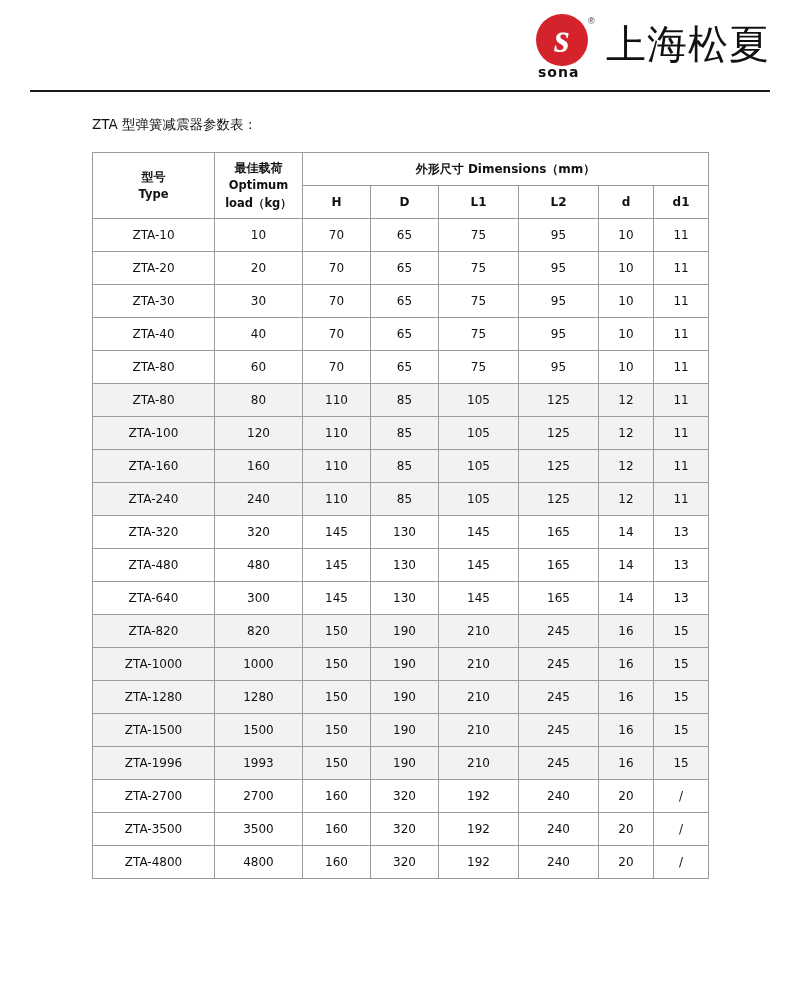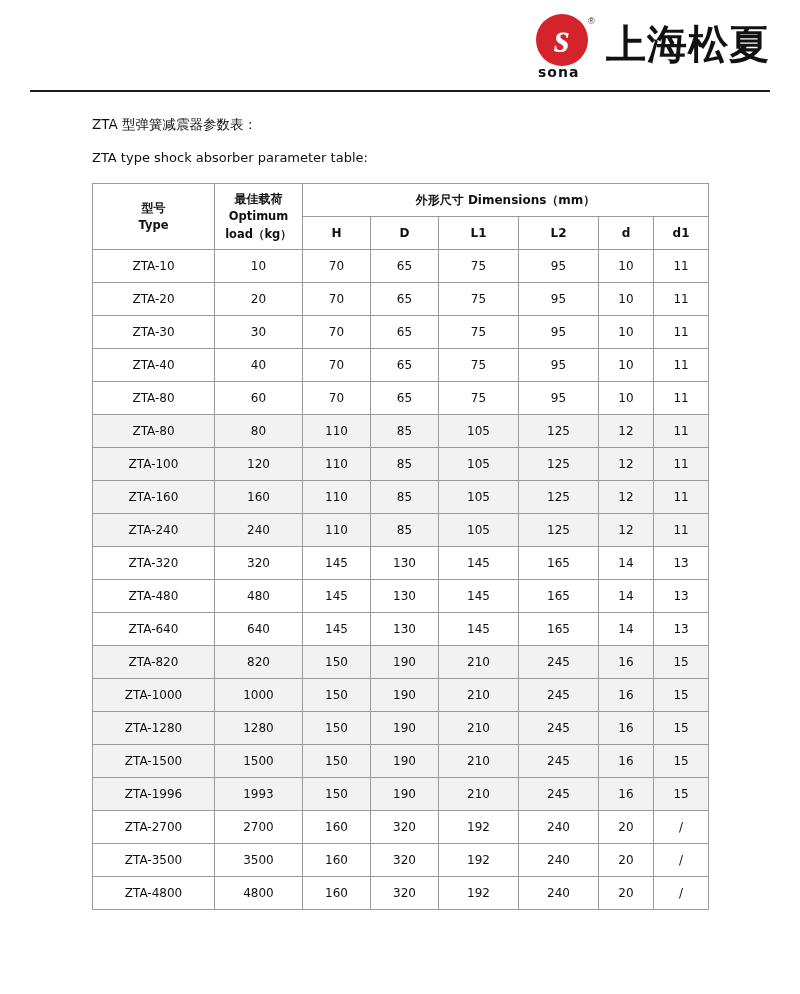--- a/index.html
+++ b/index.html
@@ -76,21 +76,21 @@
     left: 4px;
     top: 50px;
     font-size: 14px;
     letter-spacing: 1px;
     font-weight: bold;
     color: #111;
     font-family: "DejaVu Sans", sans-serif;
   }
   .logo-cn {
     font-size: 40px;
-    font-weight: bold;
+    font-weight: normal;
     color: #111;
     letter-spacing: 1px;
     line-height: 1;
     font-family: "DejaVu Sans", sans-serif;
     margin-top: -4px;
   }
   .header-rule {
     position: absolute;
     left: 30px;
     right: 30px;
@@ -190,21 +190,20 @@
         <span class="logo-reg">®</span>
         <span class="logo-word">sona</span>
       </div>
       <div class="logo-cn">上海松夏</div>
     </div>
     <div class="header-rule"></div>
   </div>
 
   <div class="titles">
     <div class="title-cn">ZTA 型弹簧减震器参数表：</div>
-    <div class="title-en">ZTA type shock absorber parameter table:</div>
   </div>
 
   <div class="table-wrap">
     <table class="param">
       <colgroup>
         <col class="c-type">
           <col class="c-load">
           <col class="c-h">
           <col class="c-d">
         <col class="c-l1">
@@ -340,21 +339,21 @@
             <td>480</td>
             <td>145</td>
             <td>130</td>
             <td>145</td>
             <td>165</td>
             <td>14</td>
             <td>13</td>
           </tr>
           <tr class="plain">
             <td>ZTA-640</td>
-            <td>640</td>
+            <td>300</td>
             <td>145</td>
             <td>130</td>
             <td>145</td>
             <td>165</td>
             <td>14</td>
             <td>13</td>
           </tr>
           <tr class="shaded">
             <td>ZTA-820</td>
             <td>820</td>

